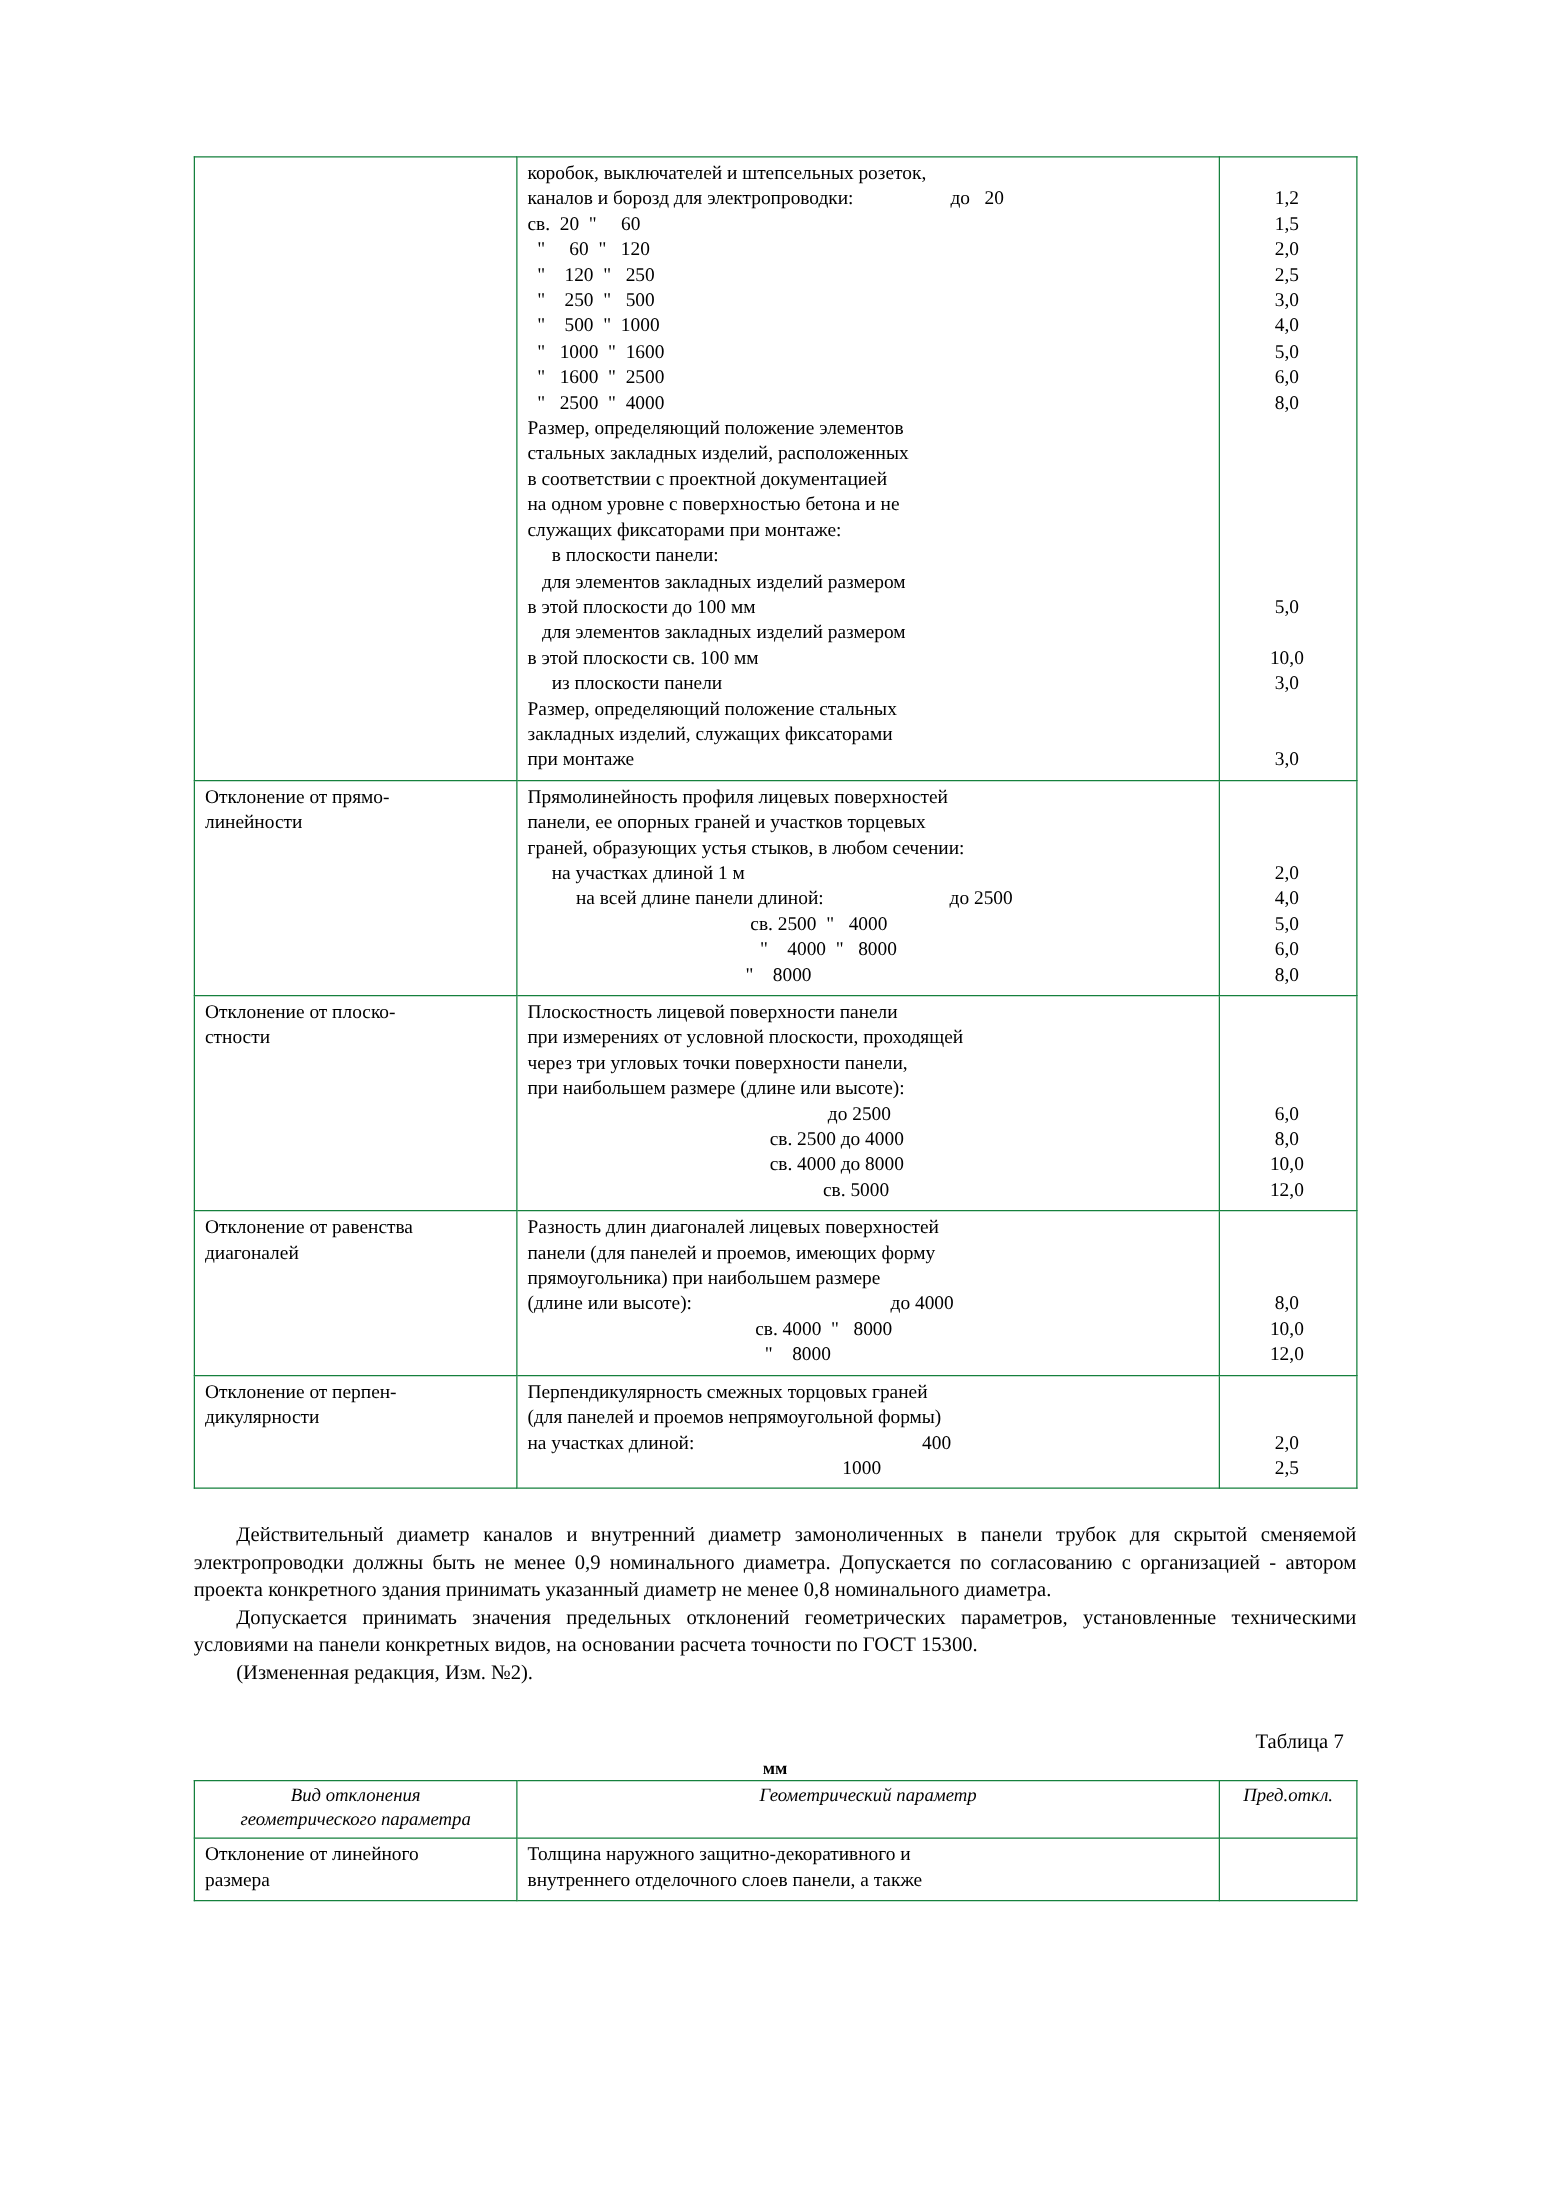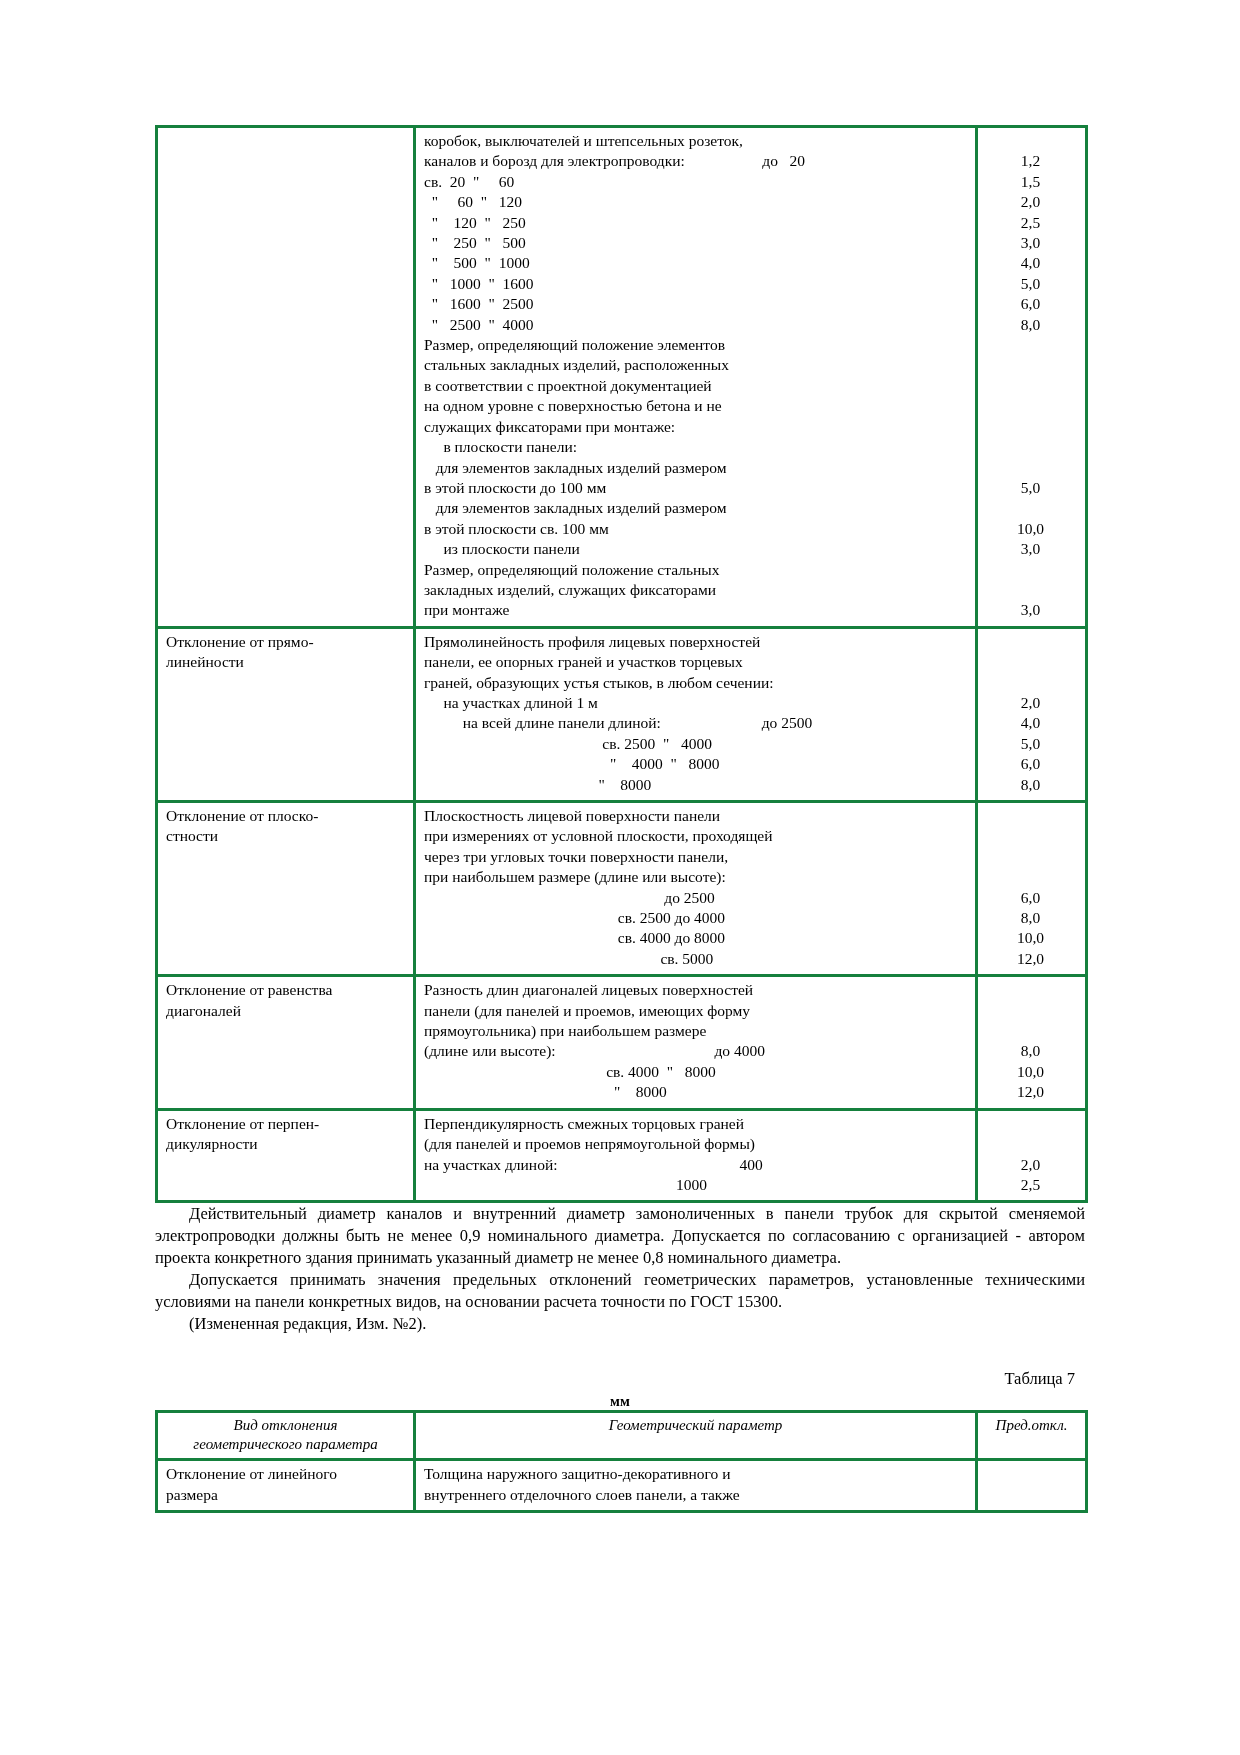--- a/index.html
+++ b/index.html
@@ -20,21 +20,21 @@
     height: 1755px;
     box-sizing: border-box;
     padding: 125px 155px 0 155px;
   }
   table.doc-table {
     border-collapse: collapse;
     width: 930px;
     table-layout: fixed;
   }
   table.doc-table td, table.doc-table th {
-    border: 3px solid #15803d;
+    border: 1px solid #15803d;
     vertical-align: top;
     padding: 0;
     font-weight: normal;
   }
   .col-a { width: 258px; }
   .col-b { width: 562px; }
   .col-c { width: 110px; }
 
   .cell-pad {
     padding: 3px 6px 5px 8px;
@@ -49,21 +49,21 @@
   }
   .rowline { white-space: pre; }
 
   .para {
     font-size: 16.5px;
     line-height: 22px;
     text-align: justify;
     text-indent: 34px;
     margin: 0;
   }
-  .para-block { }
+  .para-block { margin-top: 26px; }
   .bold { font-weight: normal; }
 
   .tbl-caption {
     text-align: right;
     font-size: 16.5px;
     margin-top: 34px;
     padding-right: 10px;
   }
   .mm-label {
     text-align: center;

